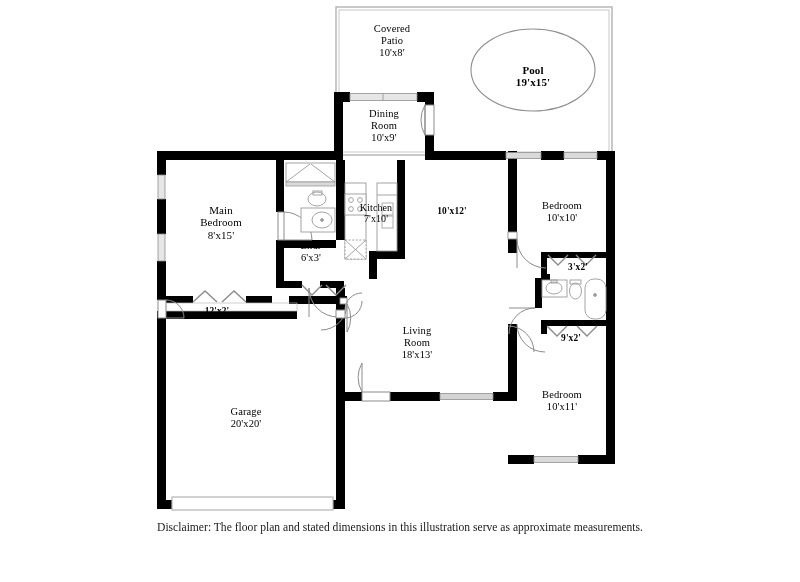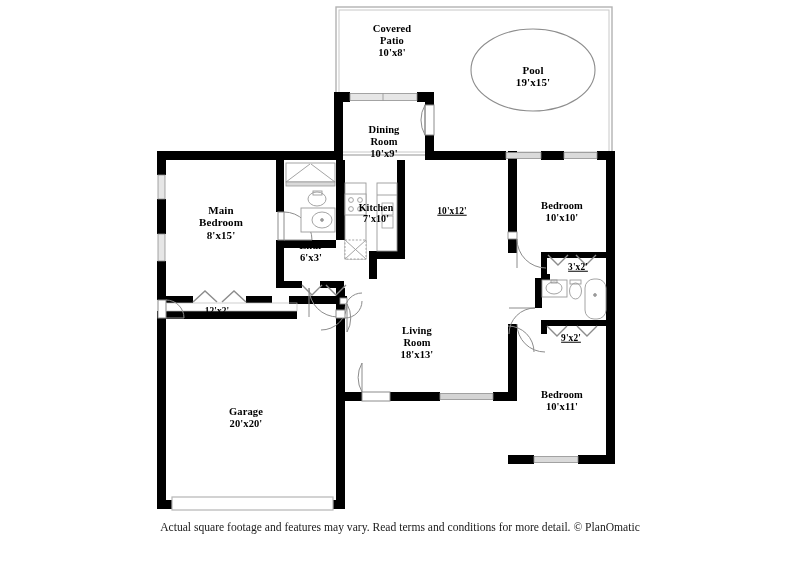--- a/index.html
+++ b/index.html
@@ -15,33 +15,33 @@
     overflow: hidden;
   }
   #plan {
     position: absolute;
     left: 0; top: 0;
     width: 800px; height: 582px;
   }
   .label {
     position: absolute;
     text-align: center;
-    font-weight: bold;
+    font-weight: normal;
     color: #000000;
     line-height: 1.12;
     white-space: pre-line;
     letter-spacing: 0.1px;
     transform: translate(-50%, -50%);
     pointer-events: none;
   }
   .label.rm { font-size: 10.5px; }
   .label.rm-big { font-size: 11px; }
   .label.sm { font-size: 10px; }
   .label.pool { font-size: 11px; font-weight: bold; }
-  .dim-only { font-size: 9.4px; font-weight: bold; text-decoration: underline; }
+  .dim-only { font-size: 9.4px; font-weight: bold; }
 
   #disclaimer {
     position: absolute;
     left: 0;
     top: 520px;
     width: 800px;
     text-align: center;
     font-family: "Liberation Serif", "DejaVu Serif", serif;
     font-size: 11.6px;
     color: #1a1a1a;
@@ -277,21 +277,21 @@
     <rect x="166" y="303" width="131" height="8"></rect>
   </g>
 </svg>
 
 <div id="labels">
     <div class="label rm" style="left: 392px; top: 41px;">Covered
 Patio
 10'x8'</div>
     <div class="label pool" style="left: 533px; top: 70px; margin-top: 6px;">Pool
 19'x15'</div>
-    <div class="label rm" style="left: 384px; top: 142px;">Dining
+    <div class="label rm" style="left: 384px; top: 126px;">Dining
 Room
 10'x9'</div>
     <div class="label rm-big" style="left: 221px; top: 222px;">Main
 Bedroom
 8'x15'</div>
     <div class="label sm" style="left: 376px; top: 213px;">Kitchen
 7'x10'</div>
     <div class="label rm" style="left: 311px; top: 252px;">Lndr
 6'x3'</div>
     <div class="label rm" style="left: 562px; top: 212px;">Bedroom
@@ -303,14 +303,14 @@
 18'x13'</div>
     <div class="label rm" style="left: 246px; top: 418px;">Garage
 20'x20'</div>
     <div class="label dim-only" style="left: 452px; top: 211px;">10'x12'</div>
     <div class="label dim-only" style="left: 217px; top: 311px; text-align: center;">12'x2'</div>
     <div class="label dim-only" style="left: 578px; top: 267px;">3'x2'</div>
     <div class="label dim-only" style="left: 571px; top: 338px;">9'x2'</div>
   </div>
 
 <div id="disclaimer">
-  <div>Actual square footage and features may vary. Read terms and conditions for more detail. © PlanOmatic</div>
+  <div>Disclaimer: The floor plan and stated dimensions in this illustration serve as approximate measurements.</div>
 </div>
 
 </body></html>

